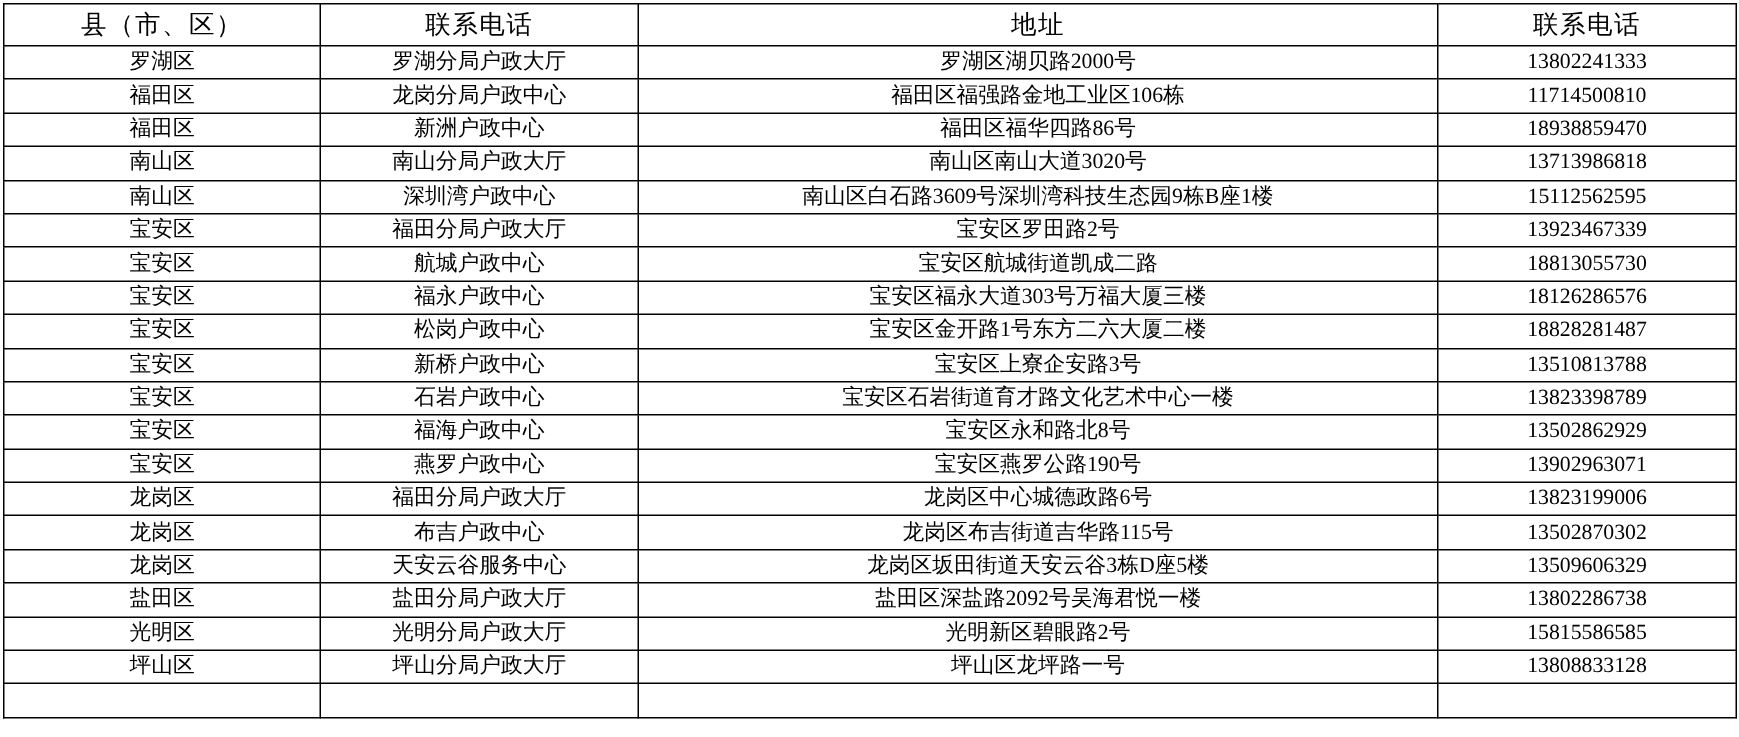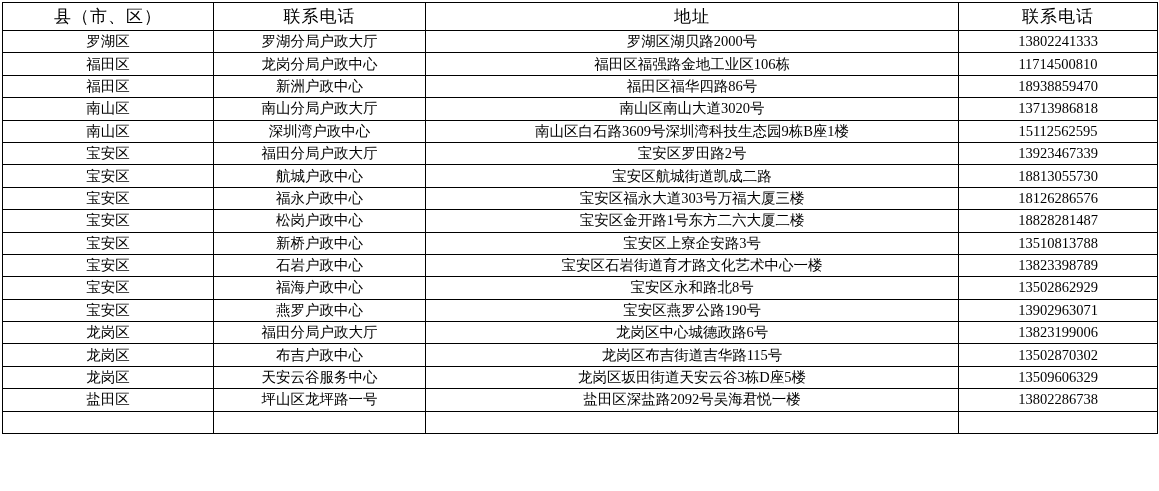--- a/index.html
+++ b/index.html
@@ -310,27 +310,55 @@
           </td>
         <td>
             <span class="cell-inner">13509606329</span>
           </td>
       </tr>
       <tr class="body-row">
         <td>
             <span class="cell-inner">盐田区</span>
           </td>
         <td>
+            <span class="cell-inner">盐田分局户政大厅</span>
+          </td>
+        <td>
+            <span class="cell-inner">盐田区深盐路2092号吴海君悦一楼</span>
+          </td>
+        <td>
+            <span class="cell-inner">13802286738</span>
+          </td>
+      </tr>
+      <tr class="body-row">
+        <td>
+            <span class="cell-inner">光明区</span>
+          </td>
+        <td>
+            <span class="cell-inner">光明分局户政大厅</span>
+          </td>
+        <td>
+            <span class="cell-inner">光明新区碧眼路2号</span>
+          </td>
+        <td>
+            <span class="cell-inner">15815586585</span>
+          </td>
+      </tr>
+      <tr class="body-row">
+        <td>
+            <span class="cell-inner">坪山区</span>
+          </td>
+        <td>
+            <span class="cell-inner">坪山分局户政大厅</span>
+          </td>
+        <td>
             <span class="cell-inner">坪山区龙坪路一号</span>
           </td>
         <td>
-            <span class="cell-inner">盐田区深盐路2092号吴海君悦一楼</span>
-          </td>
-        <td>
-            <span class="cell-inner">13802286738</span>
+            <span class="cell-inner">13808833128</span>
           </td>
       </tr>
       <tr class="body-row">
         <td></td>
         <td></td>
         <td></td>
         <td></td>
       </tr>
 
     </tbody>

